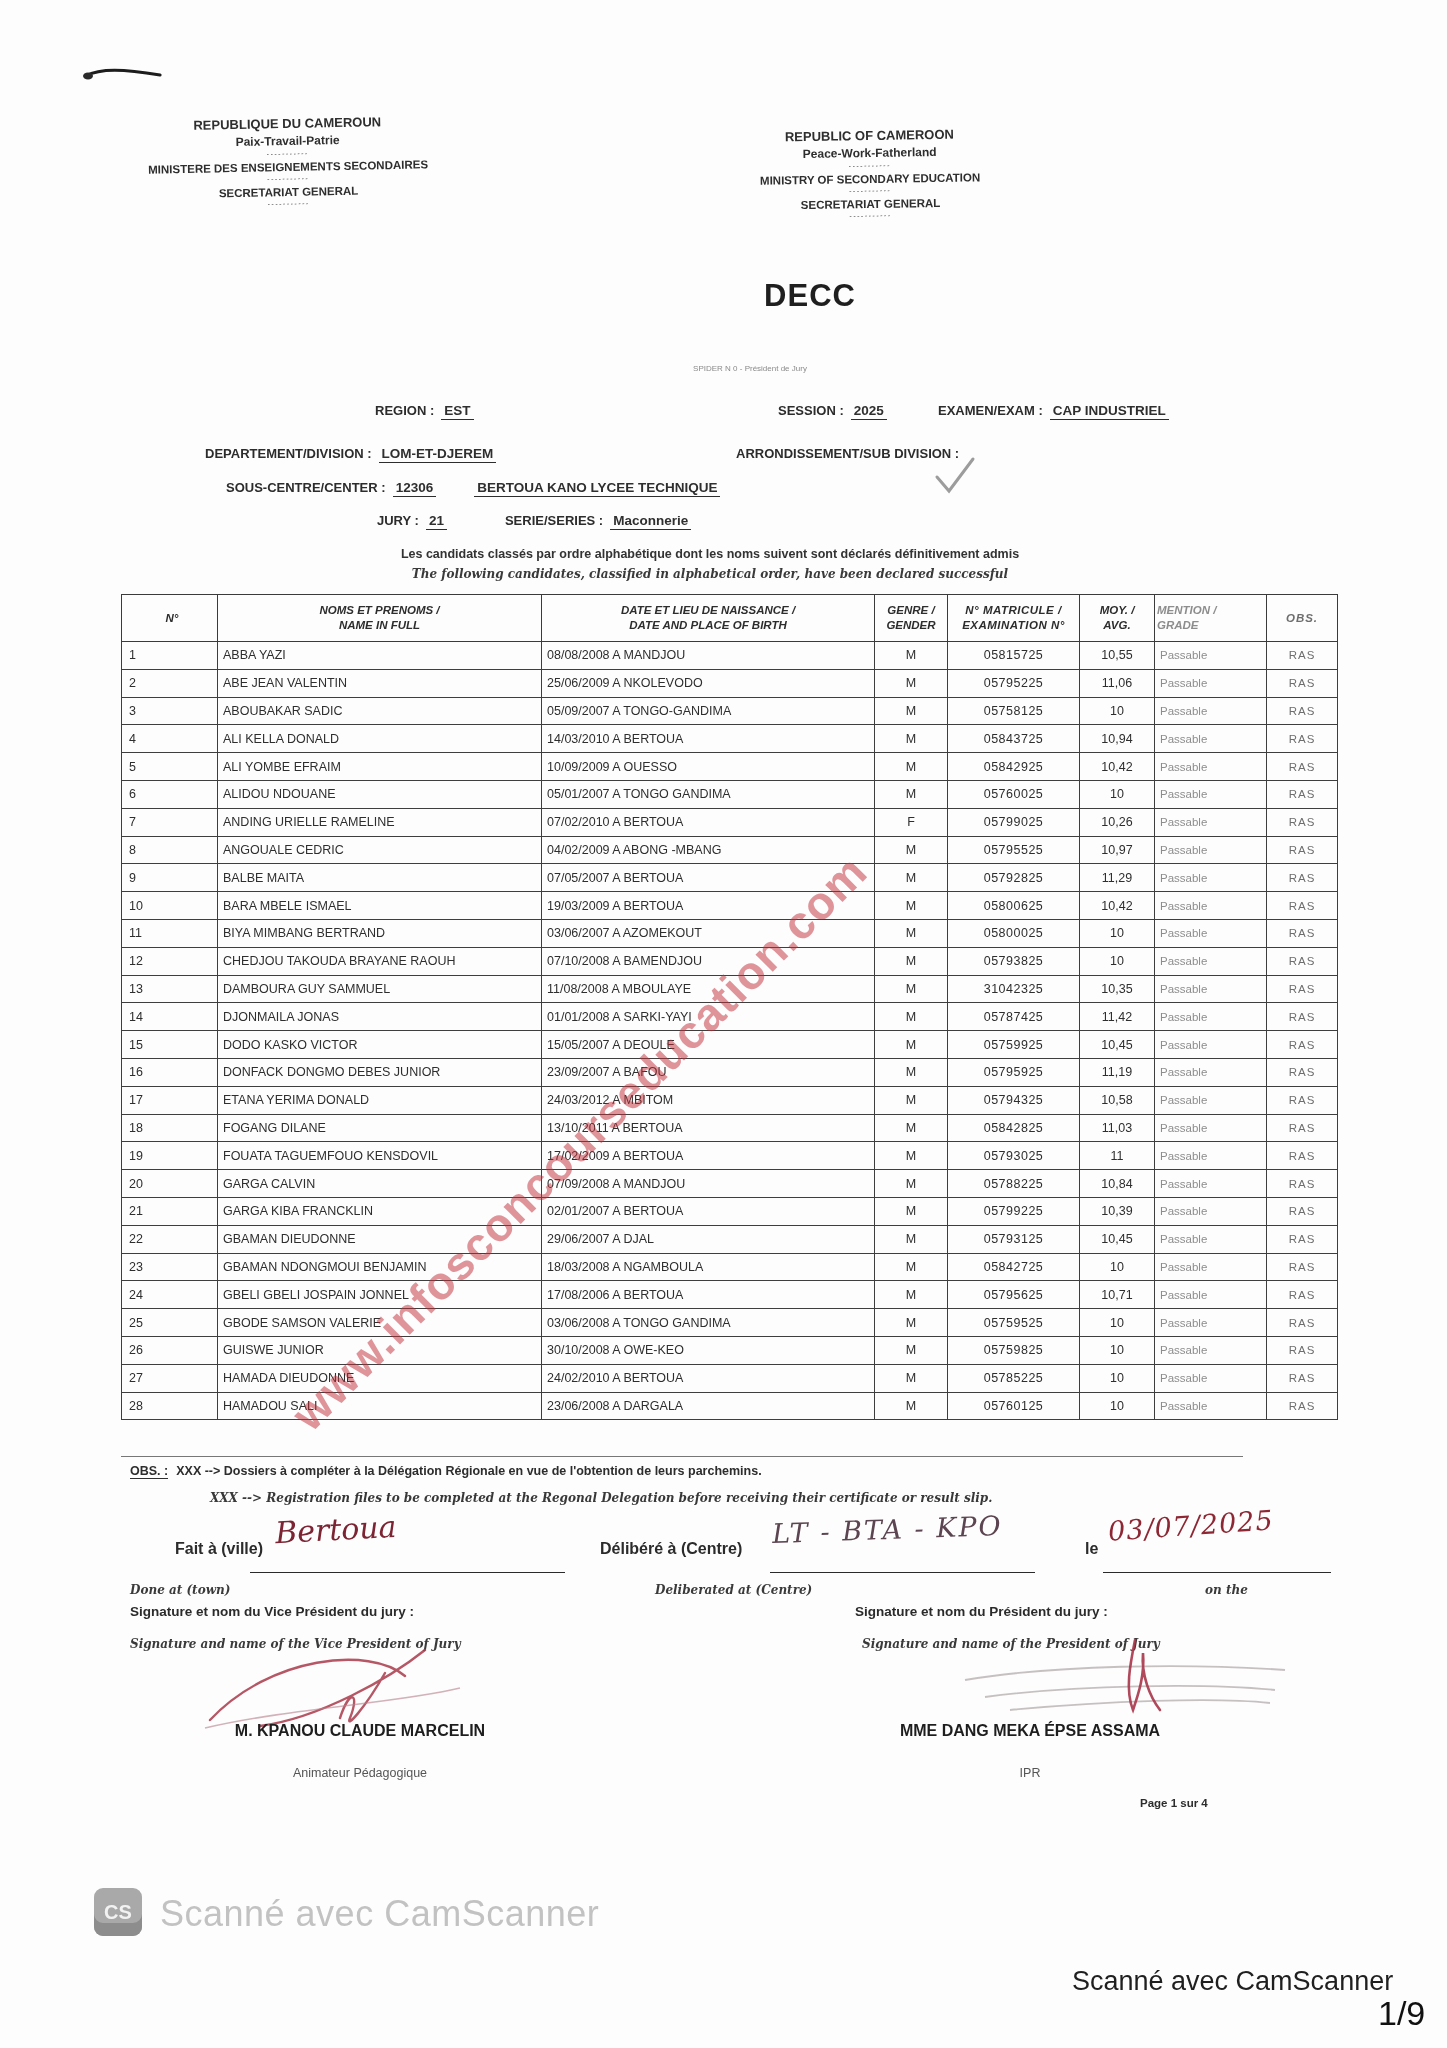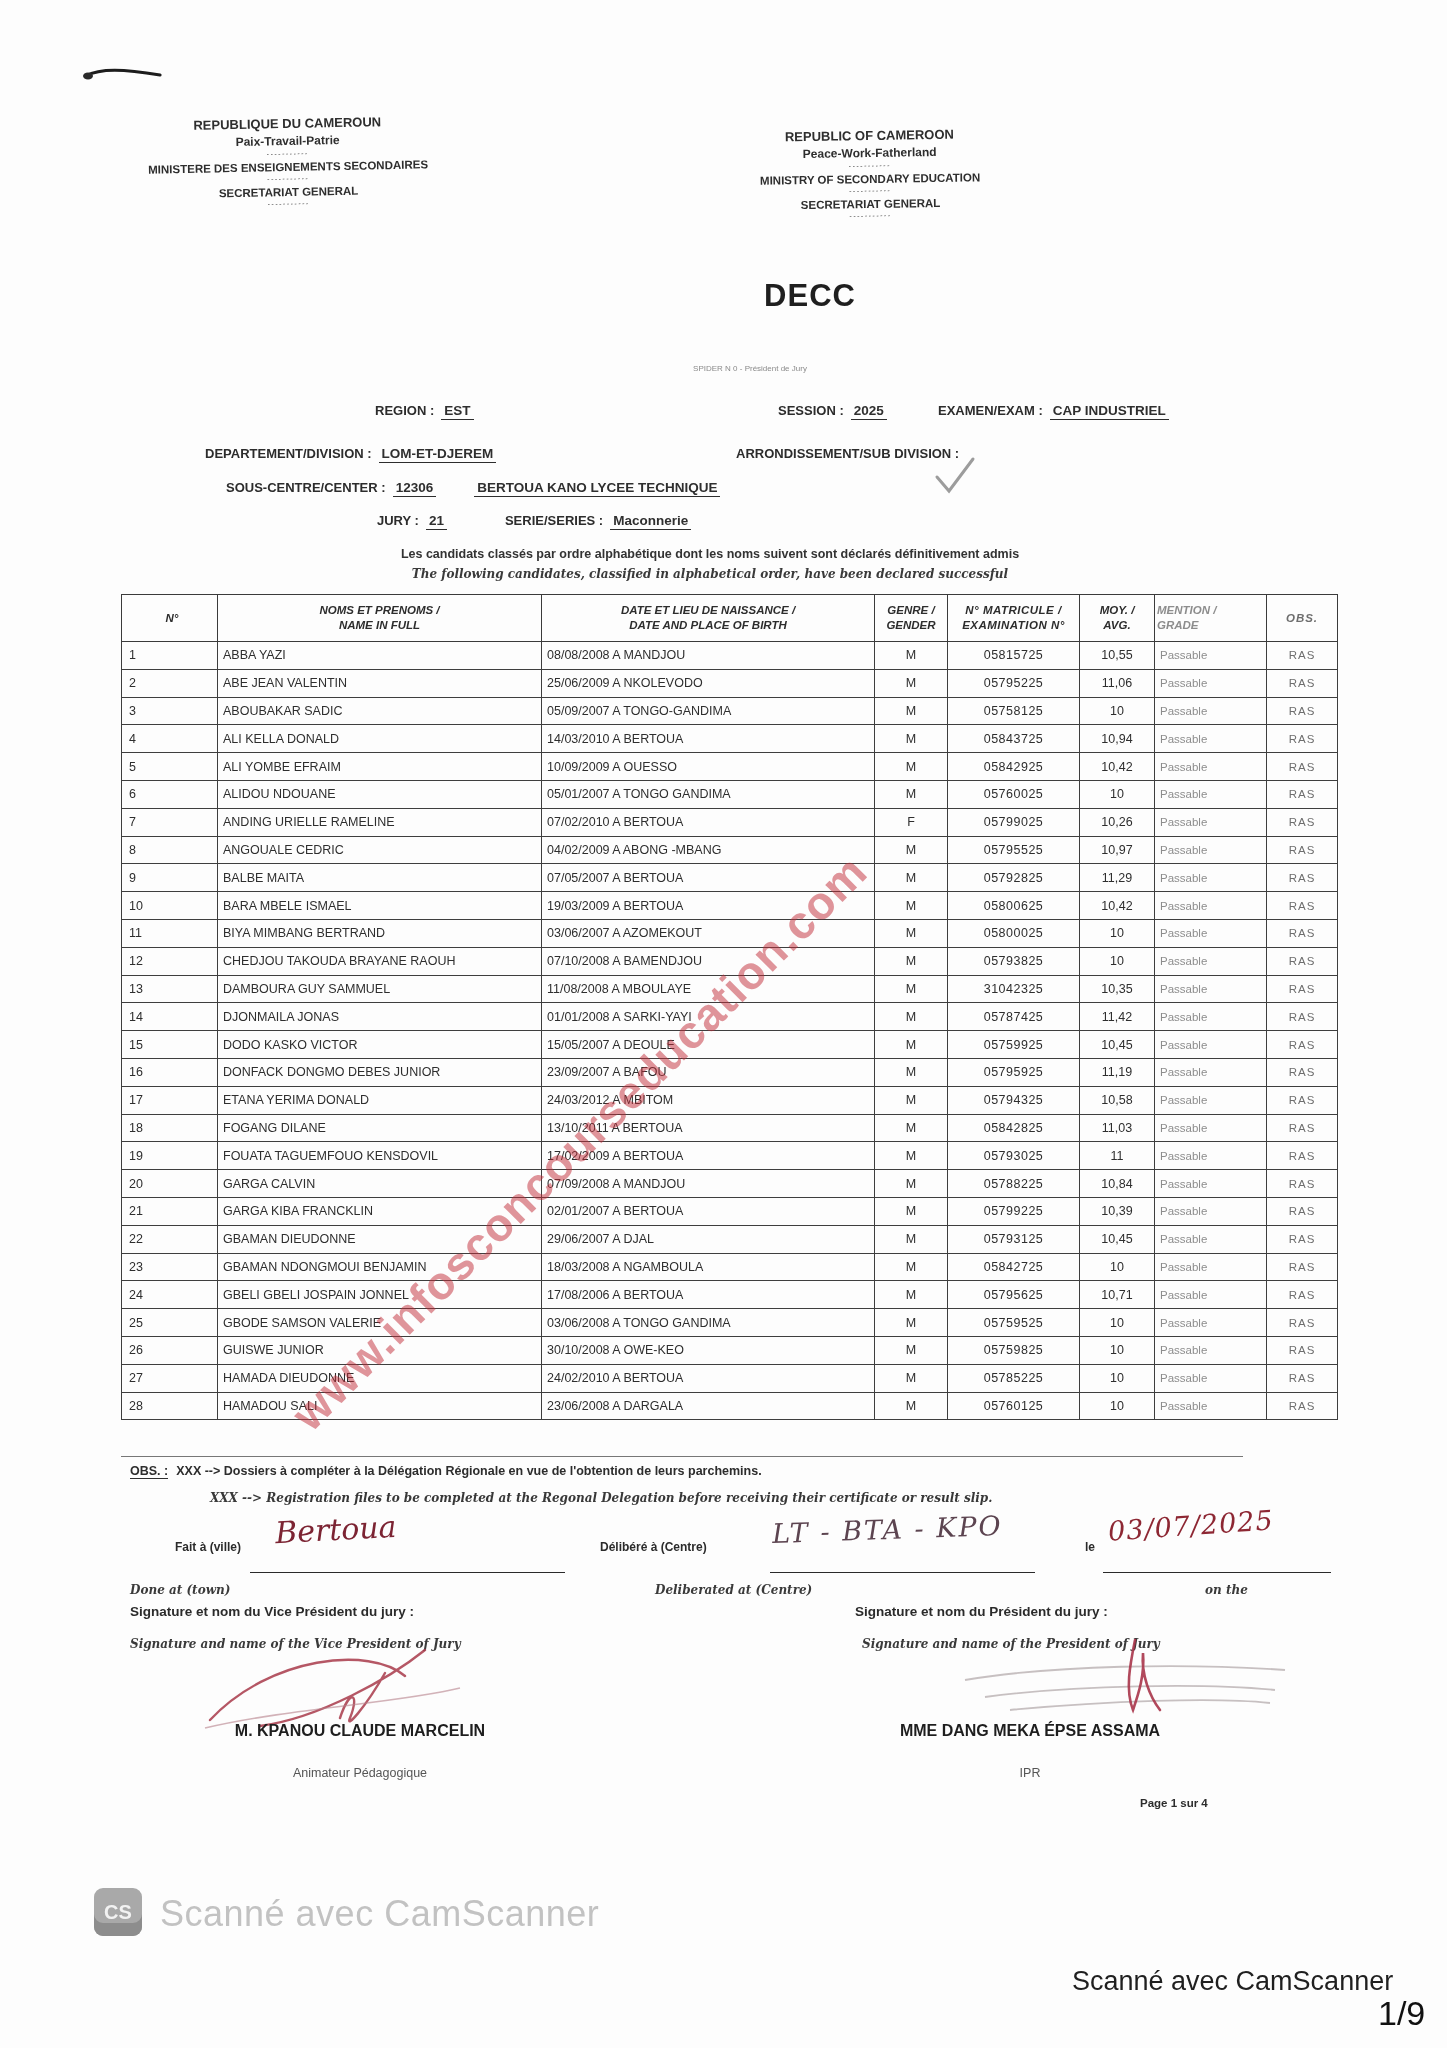--- a/index.html
+++ b/index.html
@@ -60,21 +60,21 @@
   
   #watermark{left:300px;top:1395px;width:1100px;transform:rotate(-45deg);transform-origin:0 50%;
              font-size:46px;font-weight:bold;letter-spacing:1px;white-space:nowrap;
              color:rgba(193,44,56,0.5);pointer-events:none;}
 
   
   #obs-line1{left:130px;top:1464px;display:flex;white-space:nowrap;font-size:12.5px;font-weight:bold;color:#2d2d2d;}
   #obs-label{border-bottom:1.6px solid #2d2d2d;margin-right:8px;}
   #obs-line2{left:210px;top:1491px;font-family:"DejaVu Serif",serif;font-style:italic;font-weight:bold;
              font-size:12px;color:#383838;}
-  .close-lbl{font-weight:bold;font-size:12px;color:#2b2b2b;white-space:nowrap;}
+  .close-lbl{font-weight:bold;font-size:16px;color:#2b2b2b;white-space:nowrap;}
   .close-en{font-family:"DejaVu Serif",serif;font-style:italic;font-weight:bold;font-size:12px;color:#3a3a3a;white-space:nowrap;}
   #done-label{left:175px;top:1540px;}
   #done-en{left:130px;top:1583px;}
   #delib-label{left:600px;top:1540px;}
   #delib-en{left:655px;top:1583px;}
   #date-label{left:1085px;top:1540px;}
   #date-en{left:1205px;top:1583px;}
   .handwriting{font-family:"DejaVu Serif",serif;font-style:italic;white-space:nowrap;}
   #done-value{left:275px;top:1512px;font-size:30px;color:#7c2433;transform:rotate(-3deg);}
   #delib-value{left:772px;top:1514px;font-size:27px;color:#5c4450;transform:rotate(-2deg);letter-spacing:2px;}

